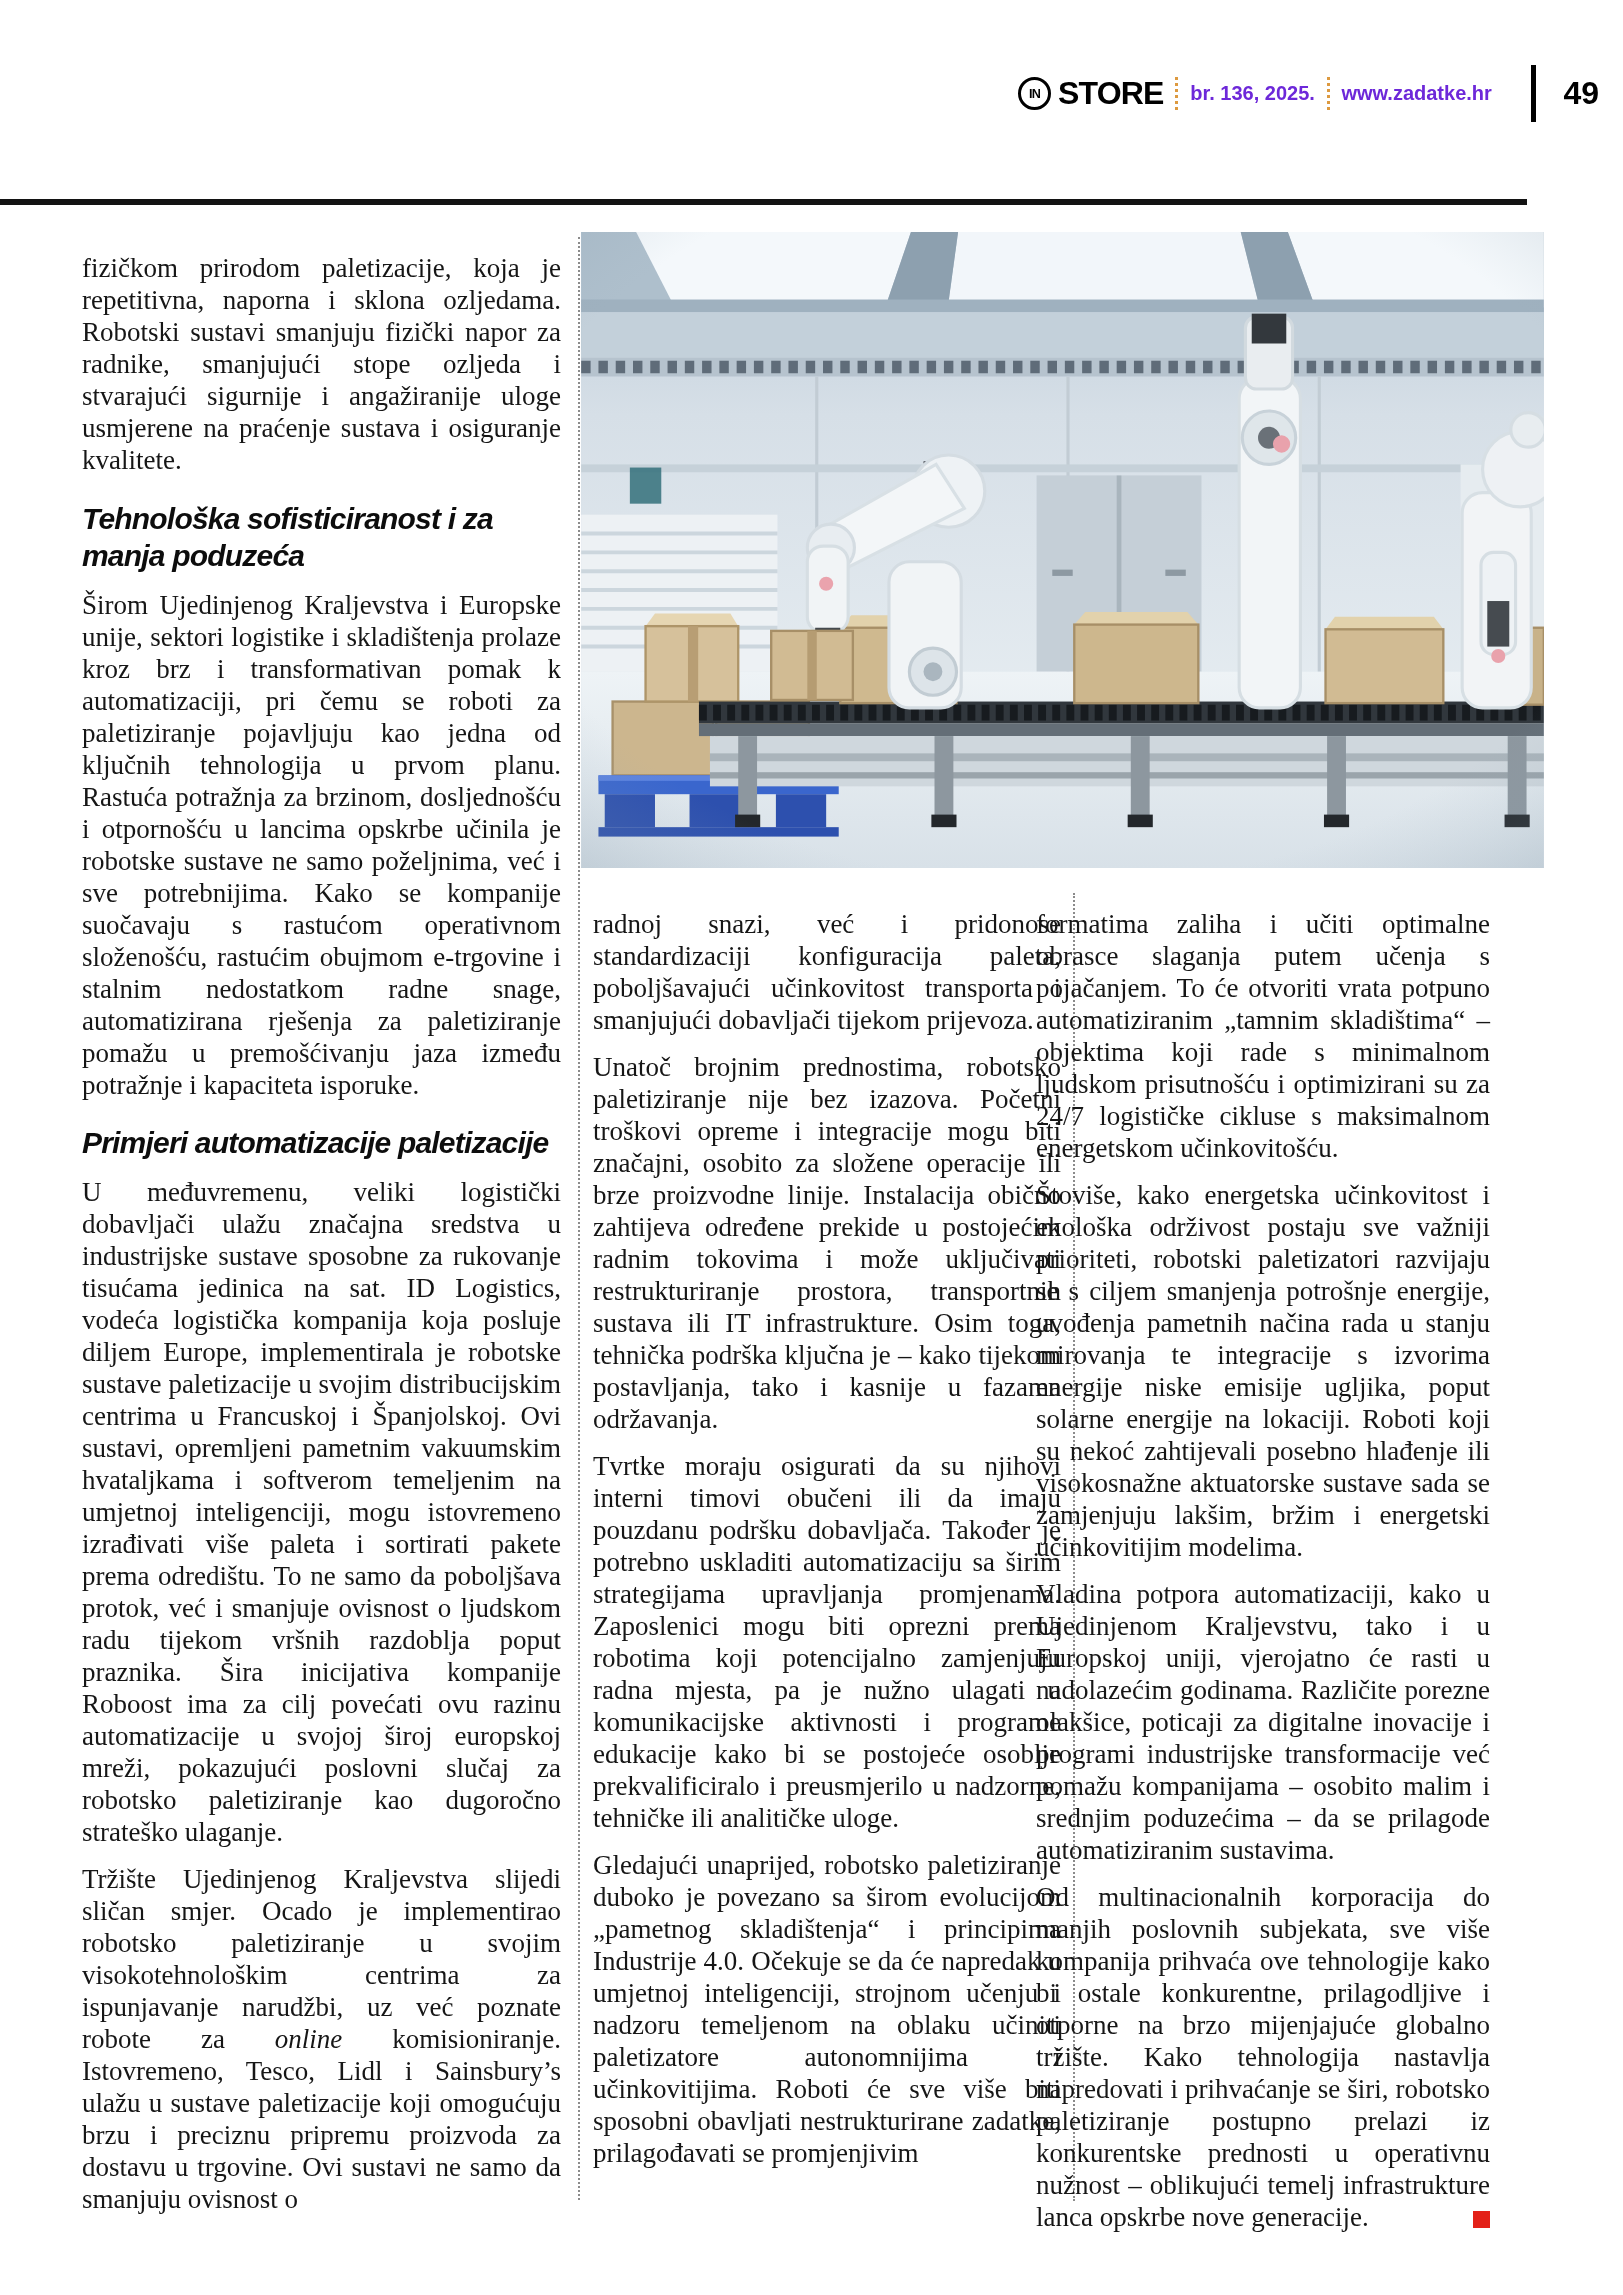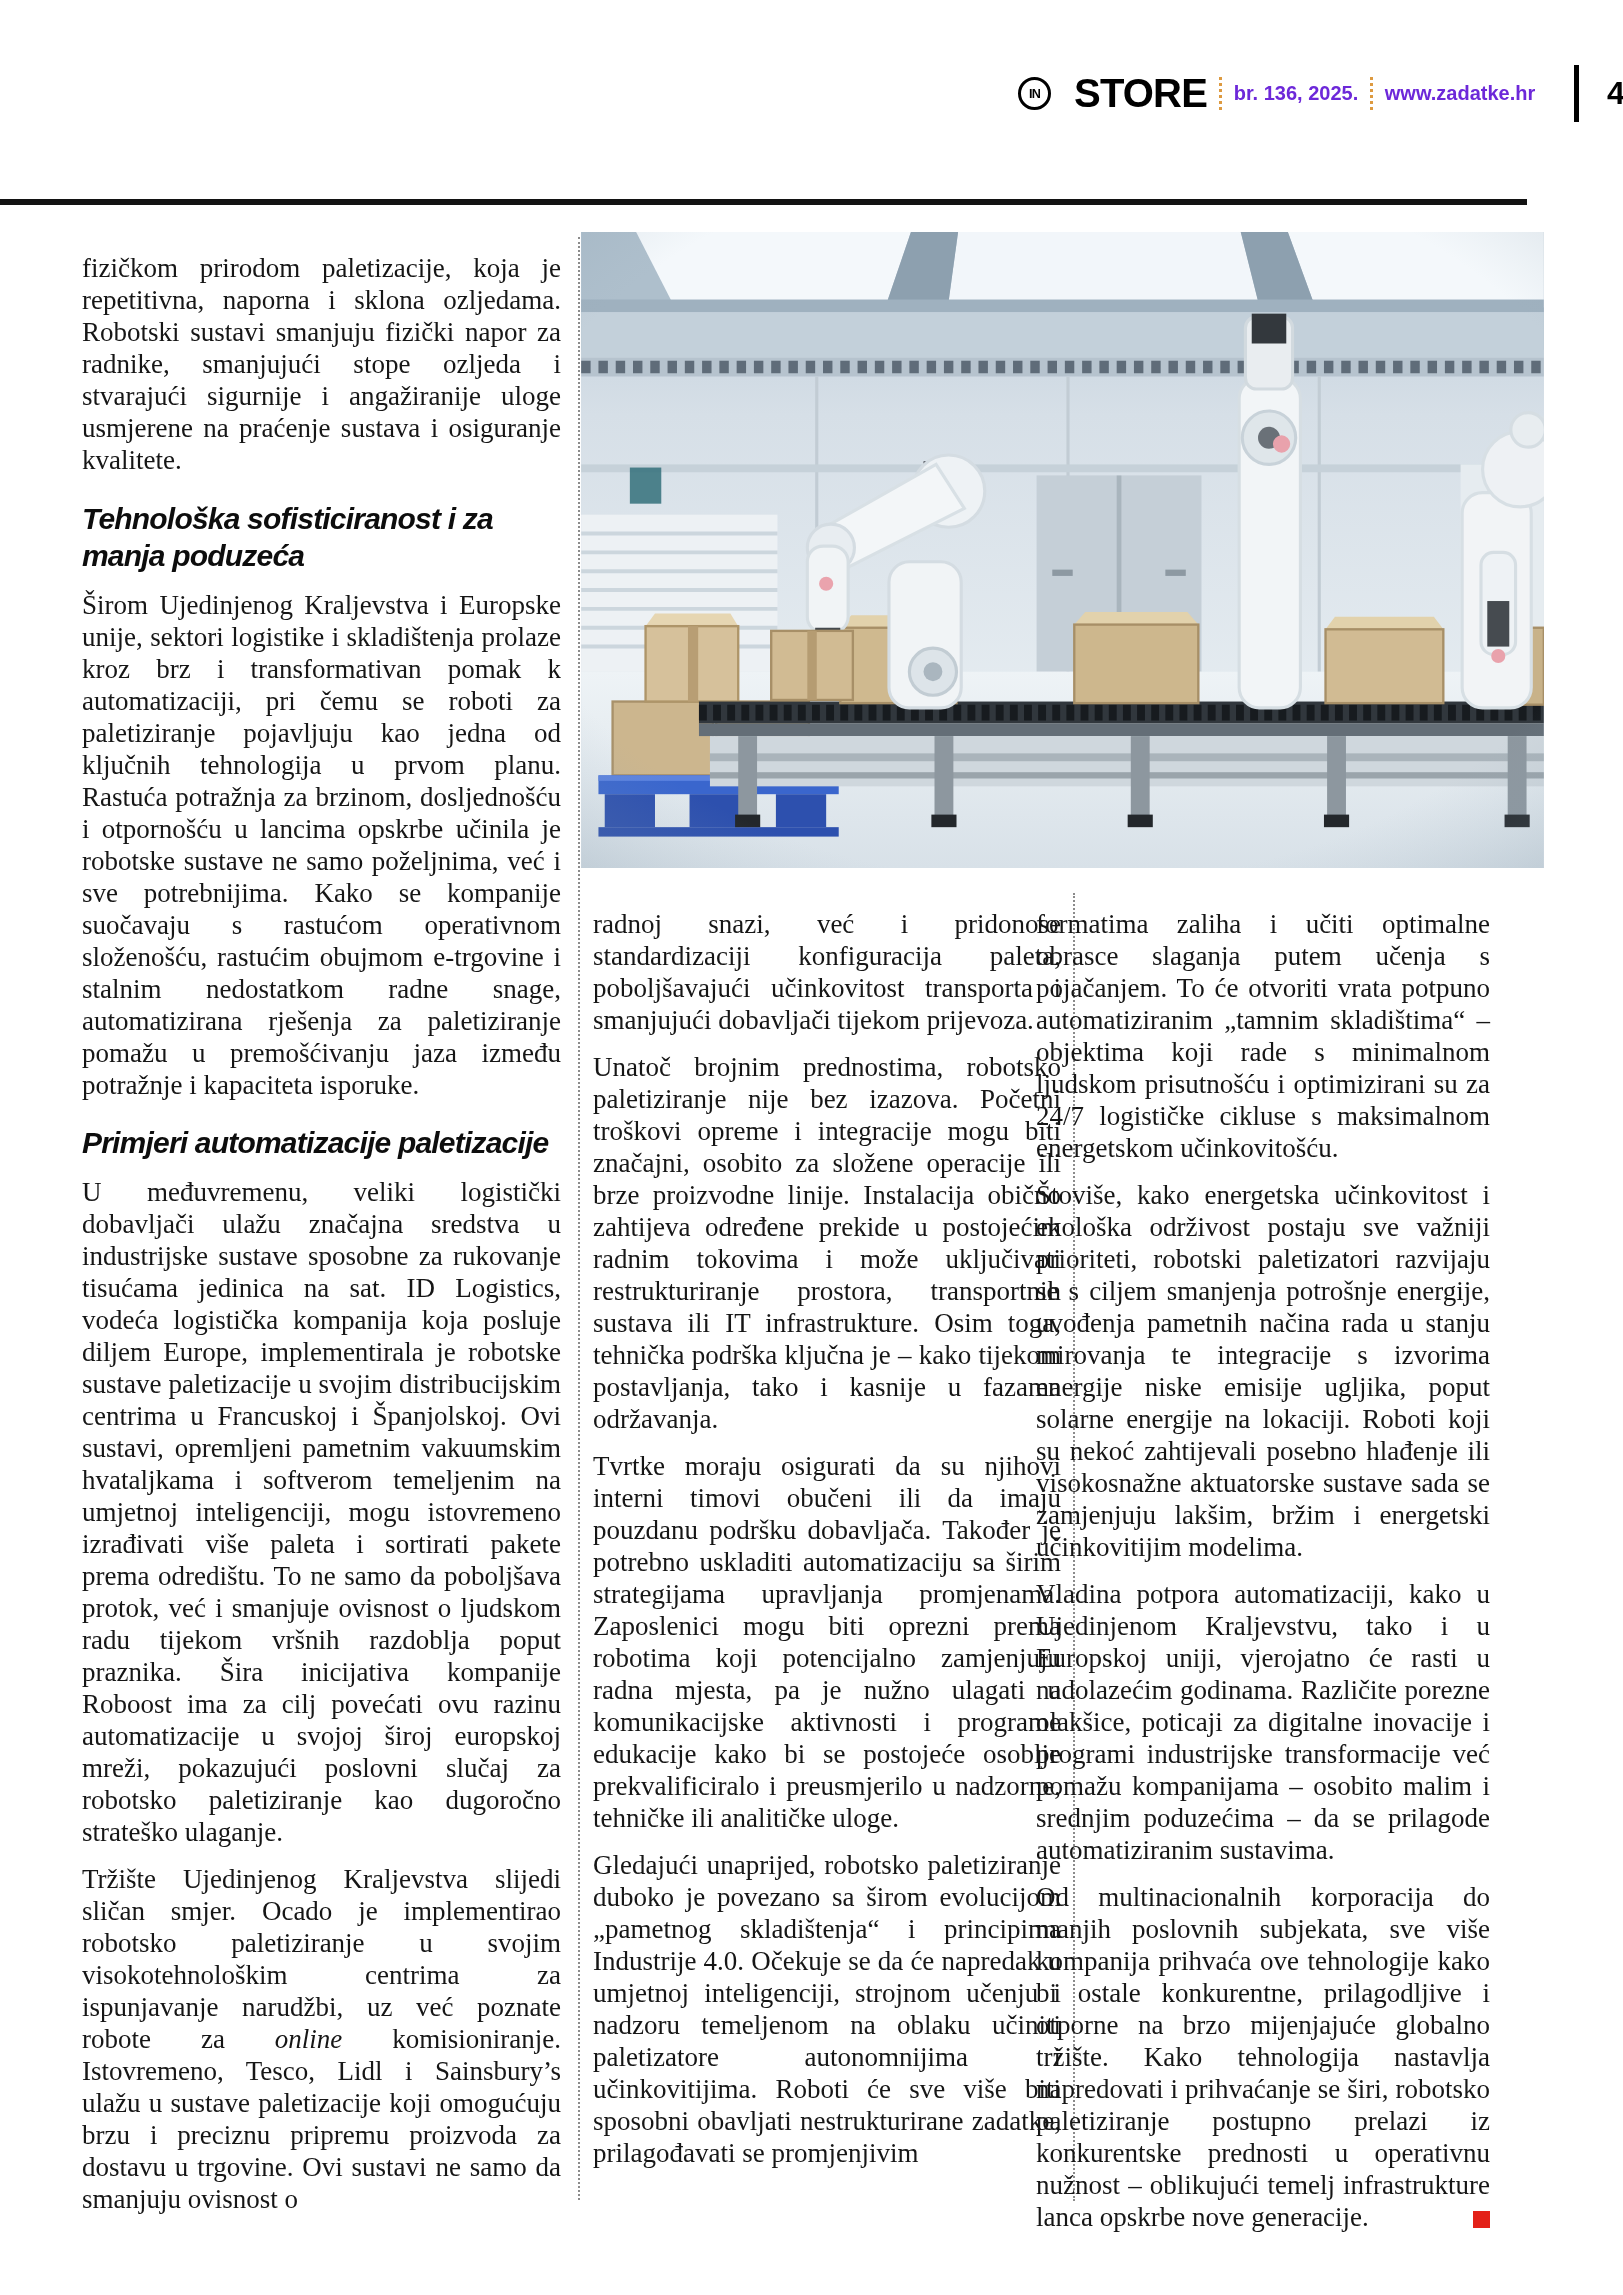--- a/index.html
+++ b/index.html
@@ -8,21 +8,21 @@
     position:relative; width:1623px; height:2295px; background:#ffffff;
     font-family:"Liberation Serif", serif; color:#1a1a1a; overflow:hidden;
   }
 
   
   .header { position:absolute; top:66px; left:1018px; height:55px; display:flex; align-items:center;
             font-family:"Liberation Sans", sans-serif; }
   .logo-circle { width:33px; height:33px; border:3.9px solid #000; border-radius:50%;
                  display:flex; align-items:center; justify-content:center;
                  font-weight:bold; font-size:12.6px; letter-spacing:-0.8px; color:#000; flex:0 0 auto; }
-  .logo-store { font-size:40px; font-weight:bold; letter-spacing:-0.8px; margin-left:23px; color:#000; }
+  .logo-store { font-size:32px; font-weight:bold; letter-spacing:-0.8px; margin-left:7px; color:#000; }
   .dotsep { width:0; height:33px; border-left:3.1px dotted #dd9a40; margin:0 11.8px; }
   .issue, .website { font-size:20px; color:#6d28d9; white-space:nowrap;font-weight:bold; }
   .page-bar { width:4.7px; height:57px; background:#000; margin-left:39px; flex:0 0 auto; }
   .page-num { font-size:32px; font-weight:bold; margin-left:28px; color:#000; }
 
   .rule { position:absolute; left:0; top:199px; width:1527px; height:6.3px; background:#131313; }
 
   
   .col { position:absolute; text-align:justify; font-size:27px; line-height:32px; color:#161616; }
   .col p { margin:15px 0 14px; }

